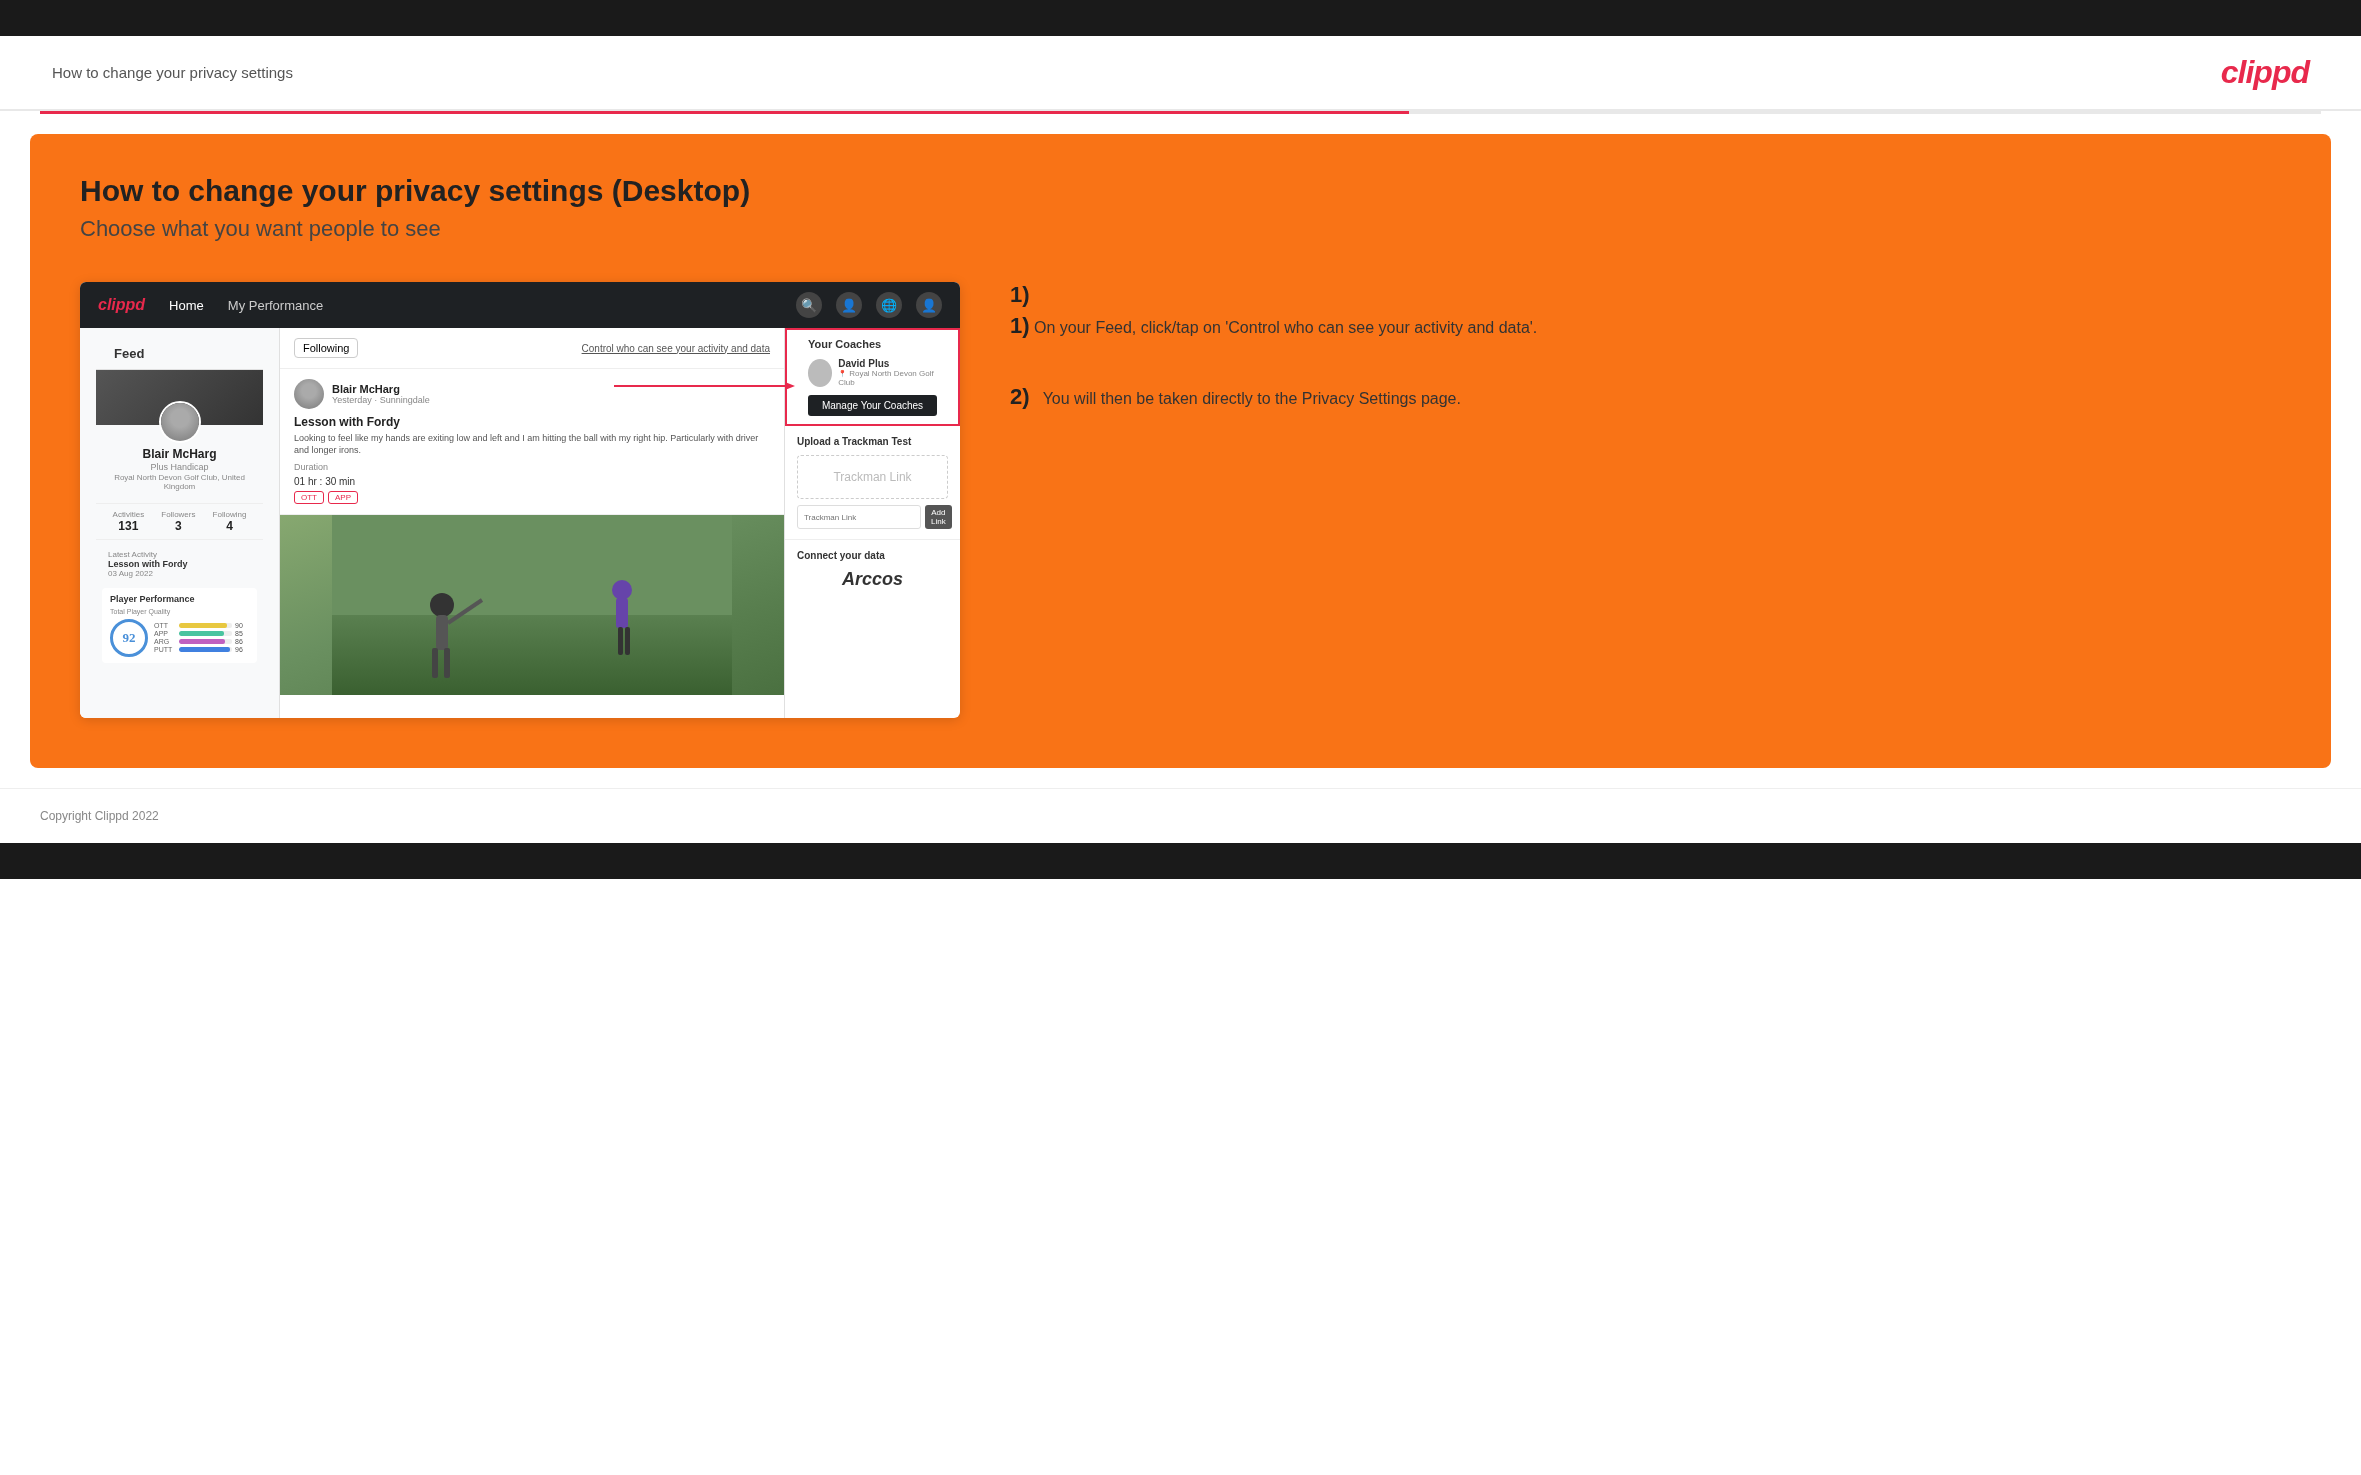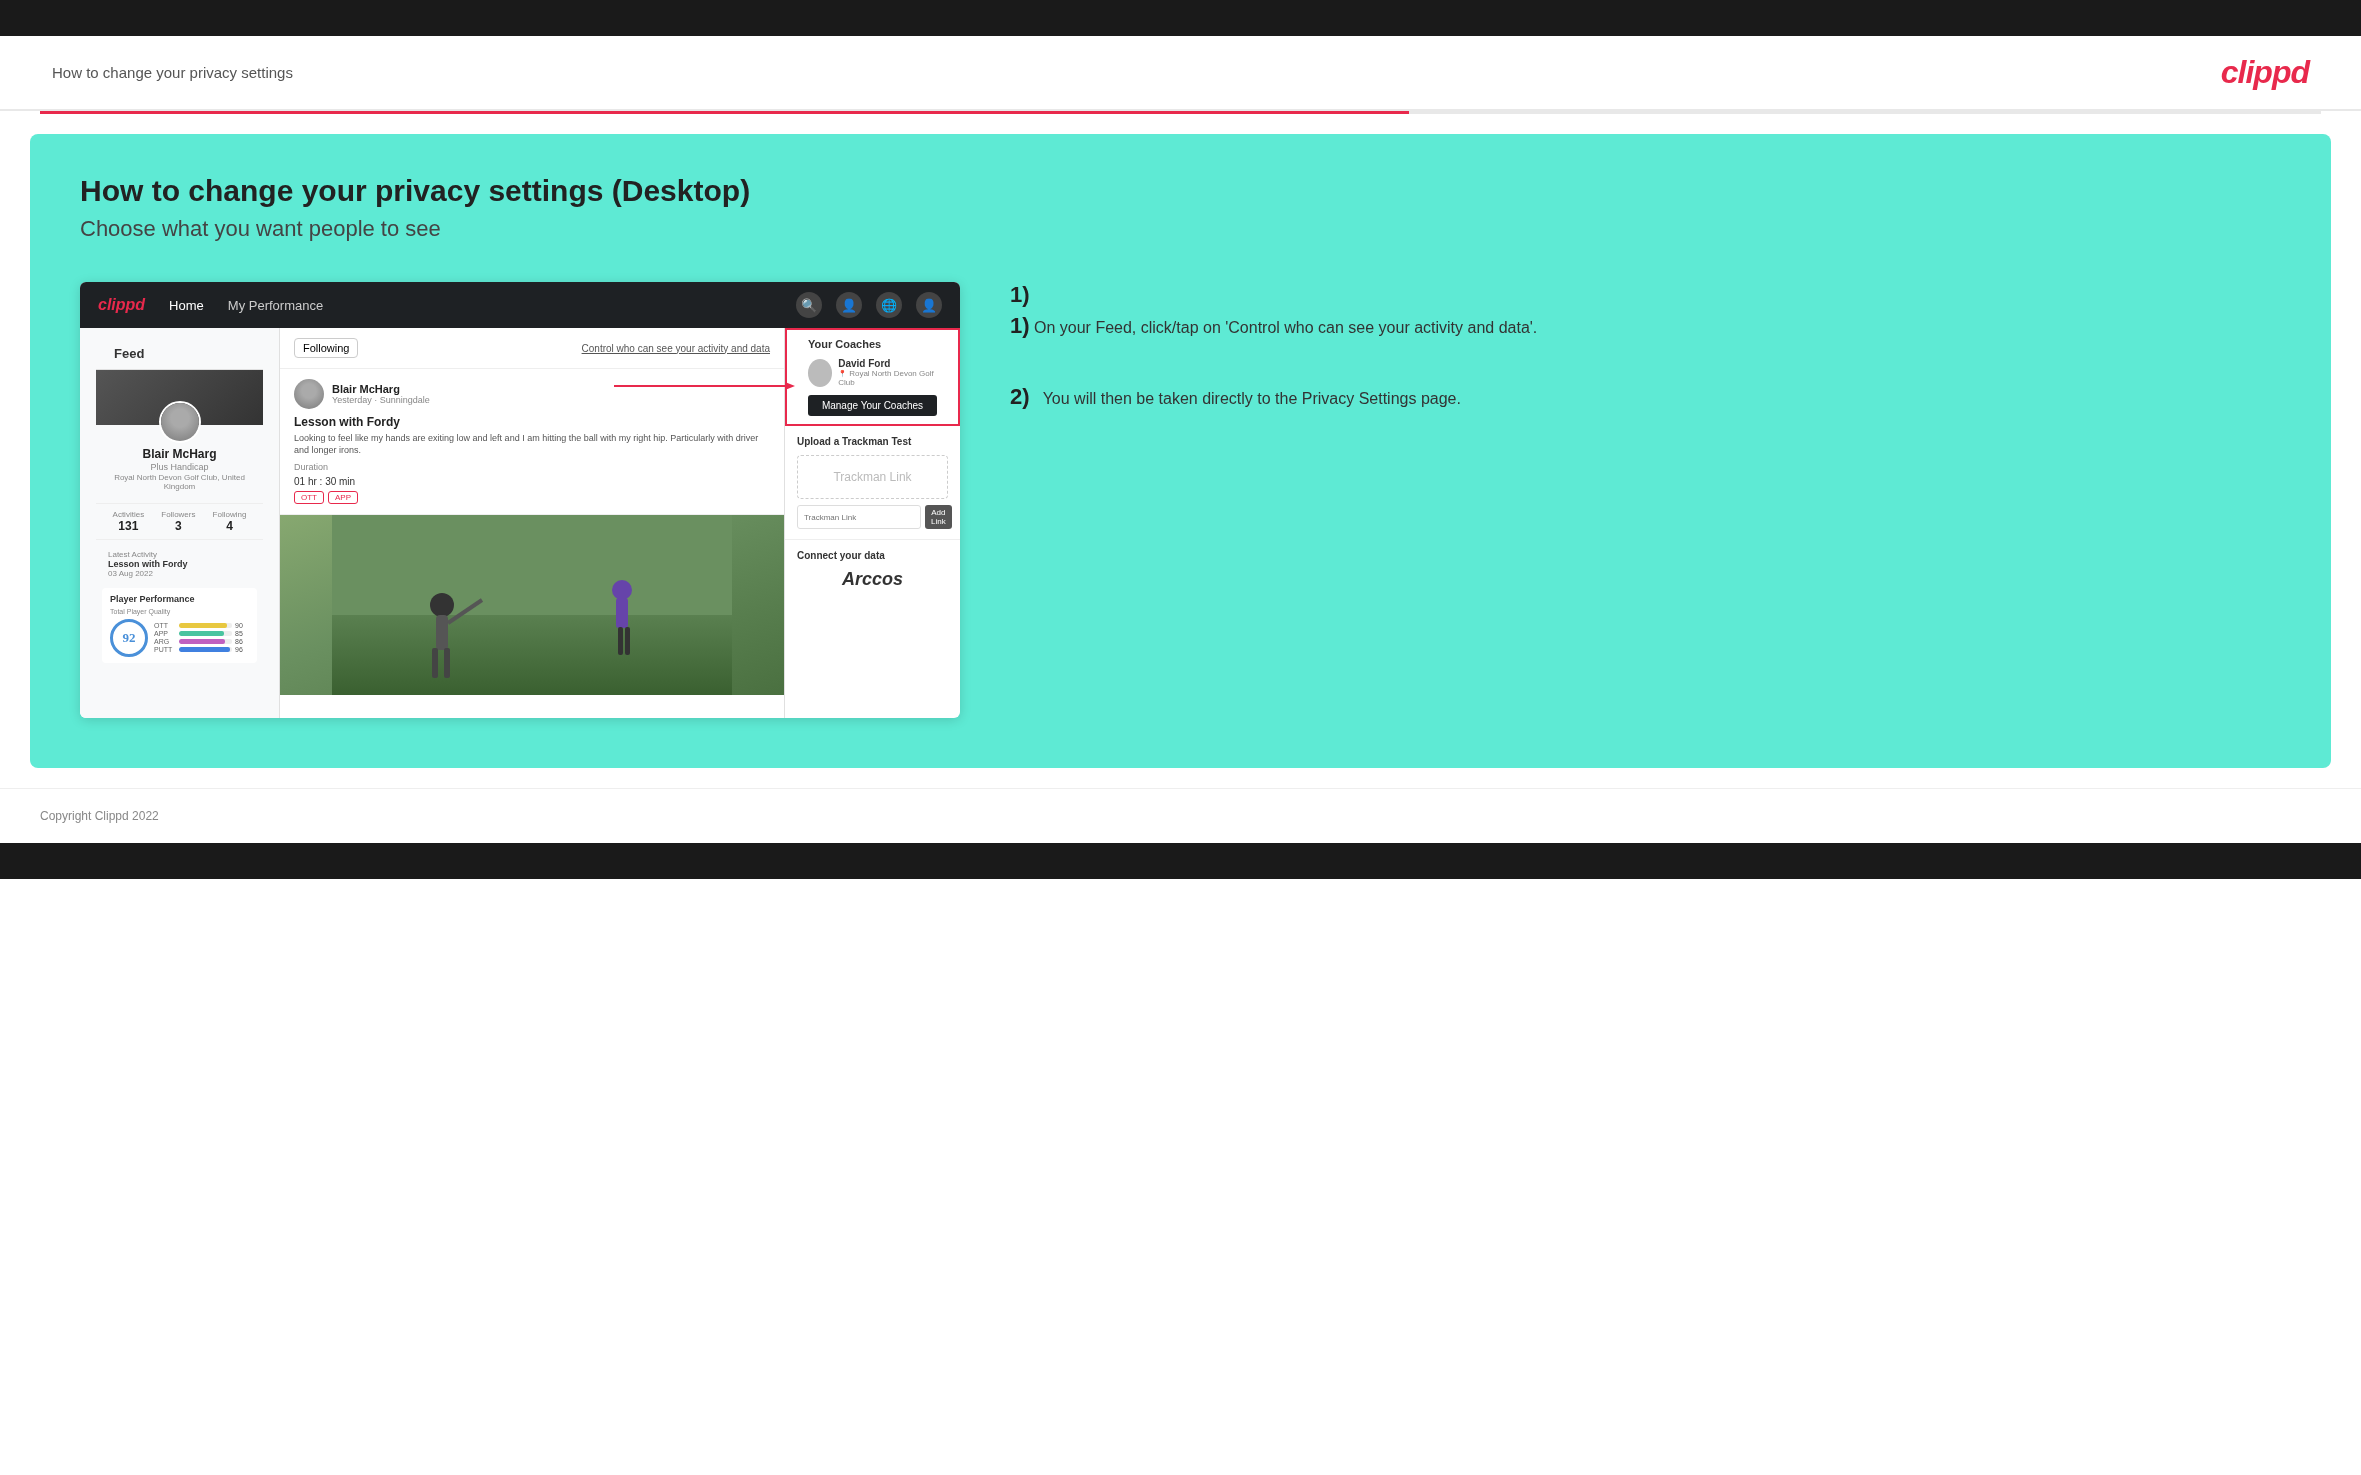--- a/index.html
+++ b/index.html
@@ -33,21 +33,21 @@
 
     
     .header-underline {
       height: 3px;
       background: linear-gradient(to right, #e8294c 60%, #e8e8e8 60%);
       margin: 0 40px;
     }
 
     
     .main-content {
-      background: #5eead4;
+      background: #f97316;
       margin: 20px 30px;
       border-radius: 8px;
       padding: 40px 50px 50px;
     }
 
     .page-heading {
       font-size: 30px;
       font-weight: 700;
       color: #222;
       margin-bottom: 8px;
@@ -709,21 +709,21 @@
           <div class="app-right-panel">
 
             <div class="coaches-section" style="border: 2px solid #e8294c; border-top: none; border-bottom: none; position: relative;">
               
               <div style="position:absolute;top:0;left:-2px;right:-2px;height:2px;background:#e8294c;"></div>
               <div style="position:absolute;bottom:0;left:-2px;right:-2px;height:2px;background:#e8294c;"></div>
               <div class="coaches-title">Your Coaches</div>
               <div class="coach-row">
                 <div class="coach-avatar"></div>
                 <div>
-                  <div class="coach-name">David Ford</div>
+                  <div class="coach-name">David Plus</div>
                   <div class="coach-club">
                     <span style="color:#e8294c;font-size:7px;">📍</span>
                     <span>Royal North Devon Golf Club</span>
                   </div>
                 </div>
               </div>
               <button class="manage-coaches-btn">Manage Your Coaches</button>
             </div>
 
             <div class="trackman-section">

